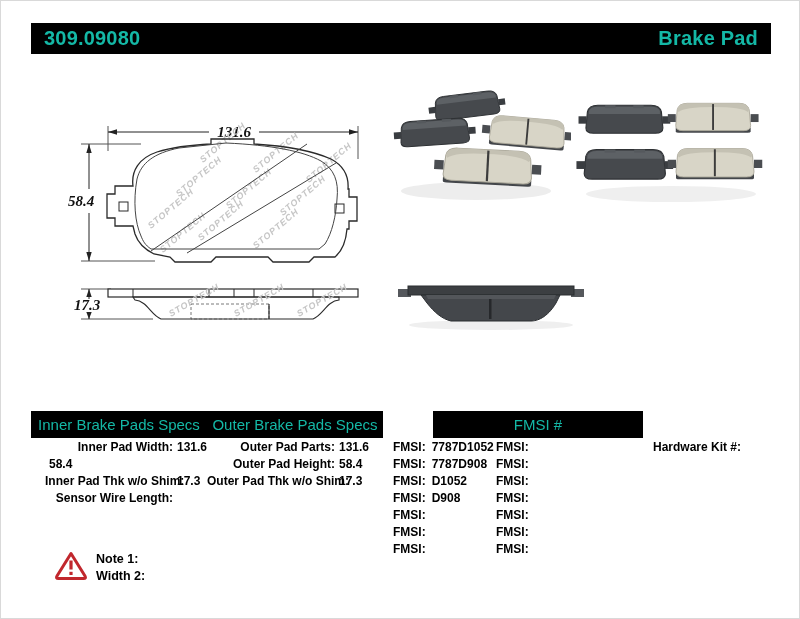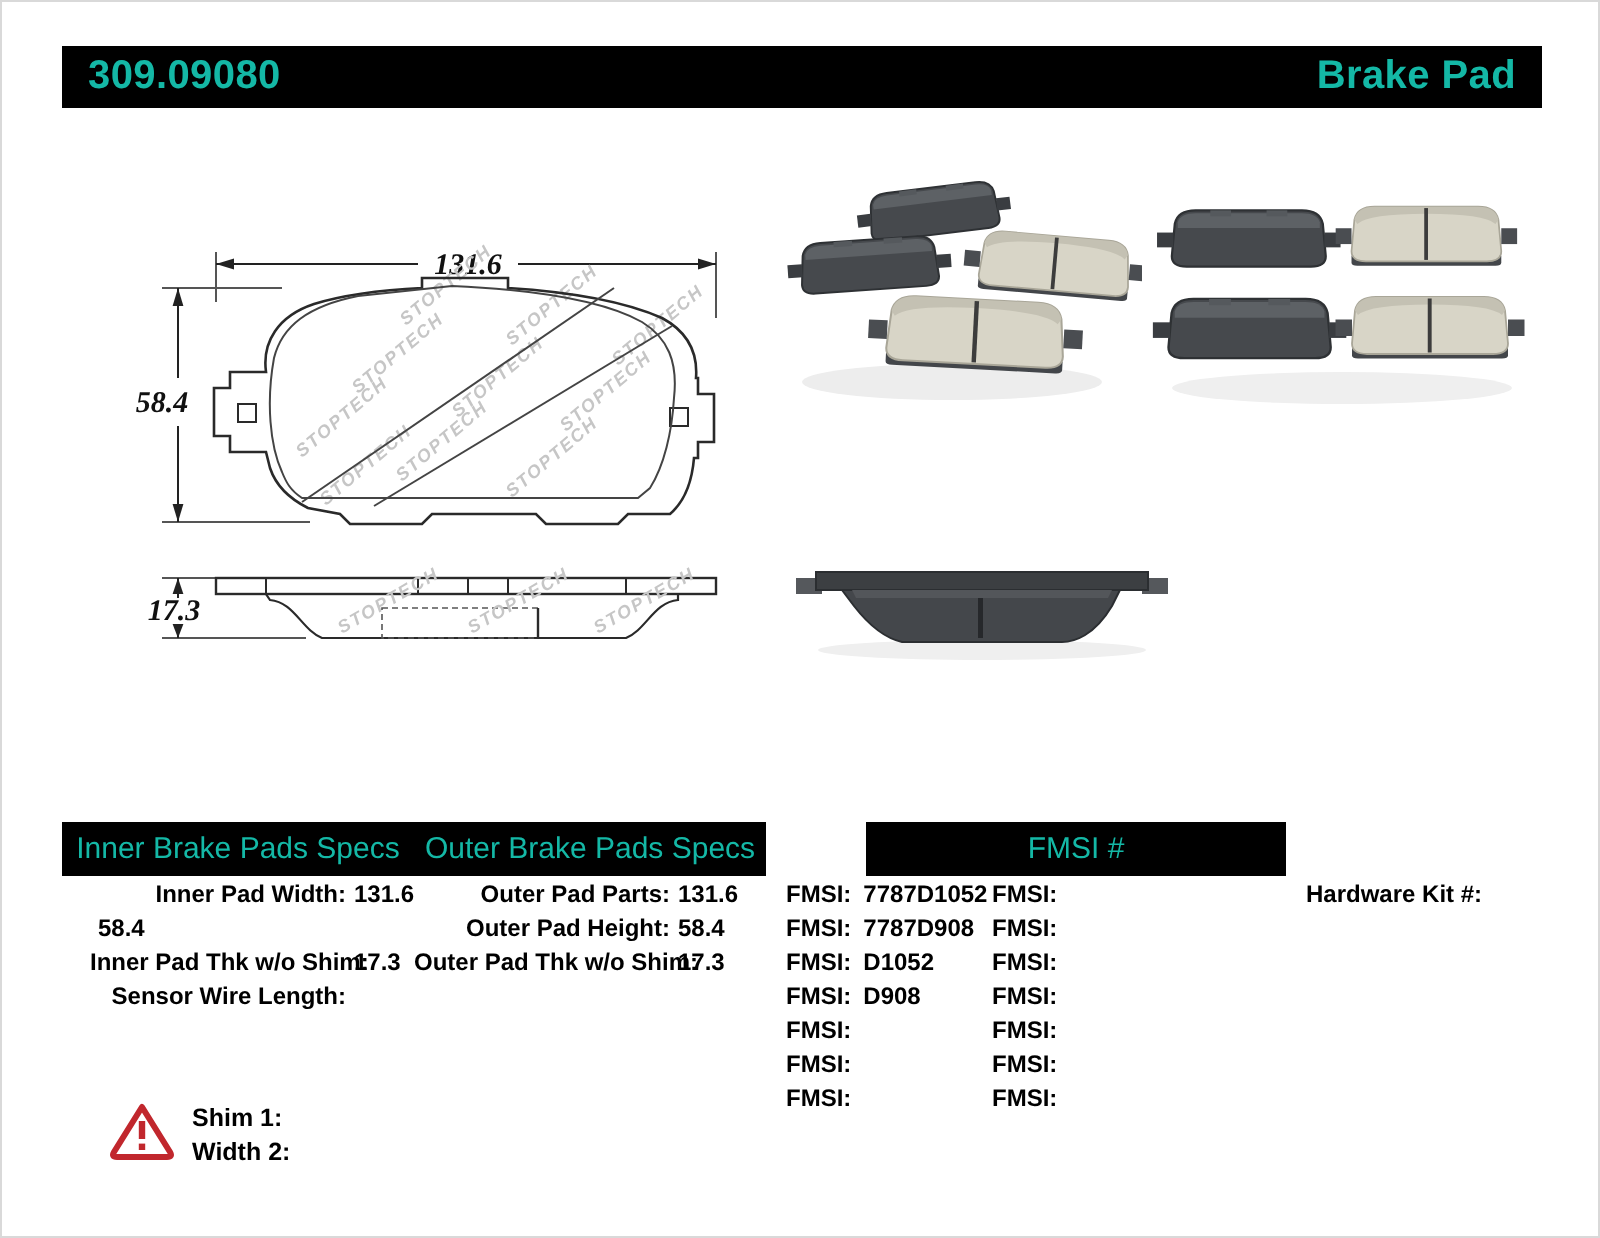--- a/index.html
+++ b/index.html
@@ -278,16 +278,16 @@
       <span>Hardware Kit #:</span>
       <span></span>
     </div>
   </div>
 
   <svg class="abs" style="left:53px;top:549px;" width="34" height="31" viewBox="0 0 34 30">
     <path d="M17,3 L31,25.5 Q32.5,28 29.5,28 L4.5,28 Q1.5,28 3,25.5 Z" fill="#ffffff" stroke="#c1272d" stroke-width="3" stroke-linejoin="round"></path>
     <rect x="15.4" y="10" width="3.2" height="9" fill="#c1272d"></rect>
     <rect x="15.4" y="21.3" width="3.2" height="3.2" fill="#c1272d"></rect>
   </svg>
-  <div class="note-line" style="left:95px;top:551px;">Shim 1:</div>
+  <div class="note-line" style="left:95px;top:551px;">Note 1:</div>
   <div class="note-line" style="left:95px;top:568px;">Width 2:</div>
 
 </div>
 
 </body></html>

